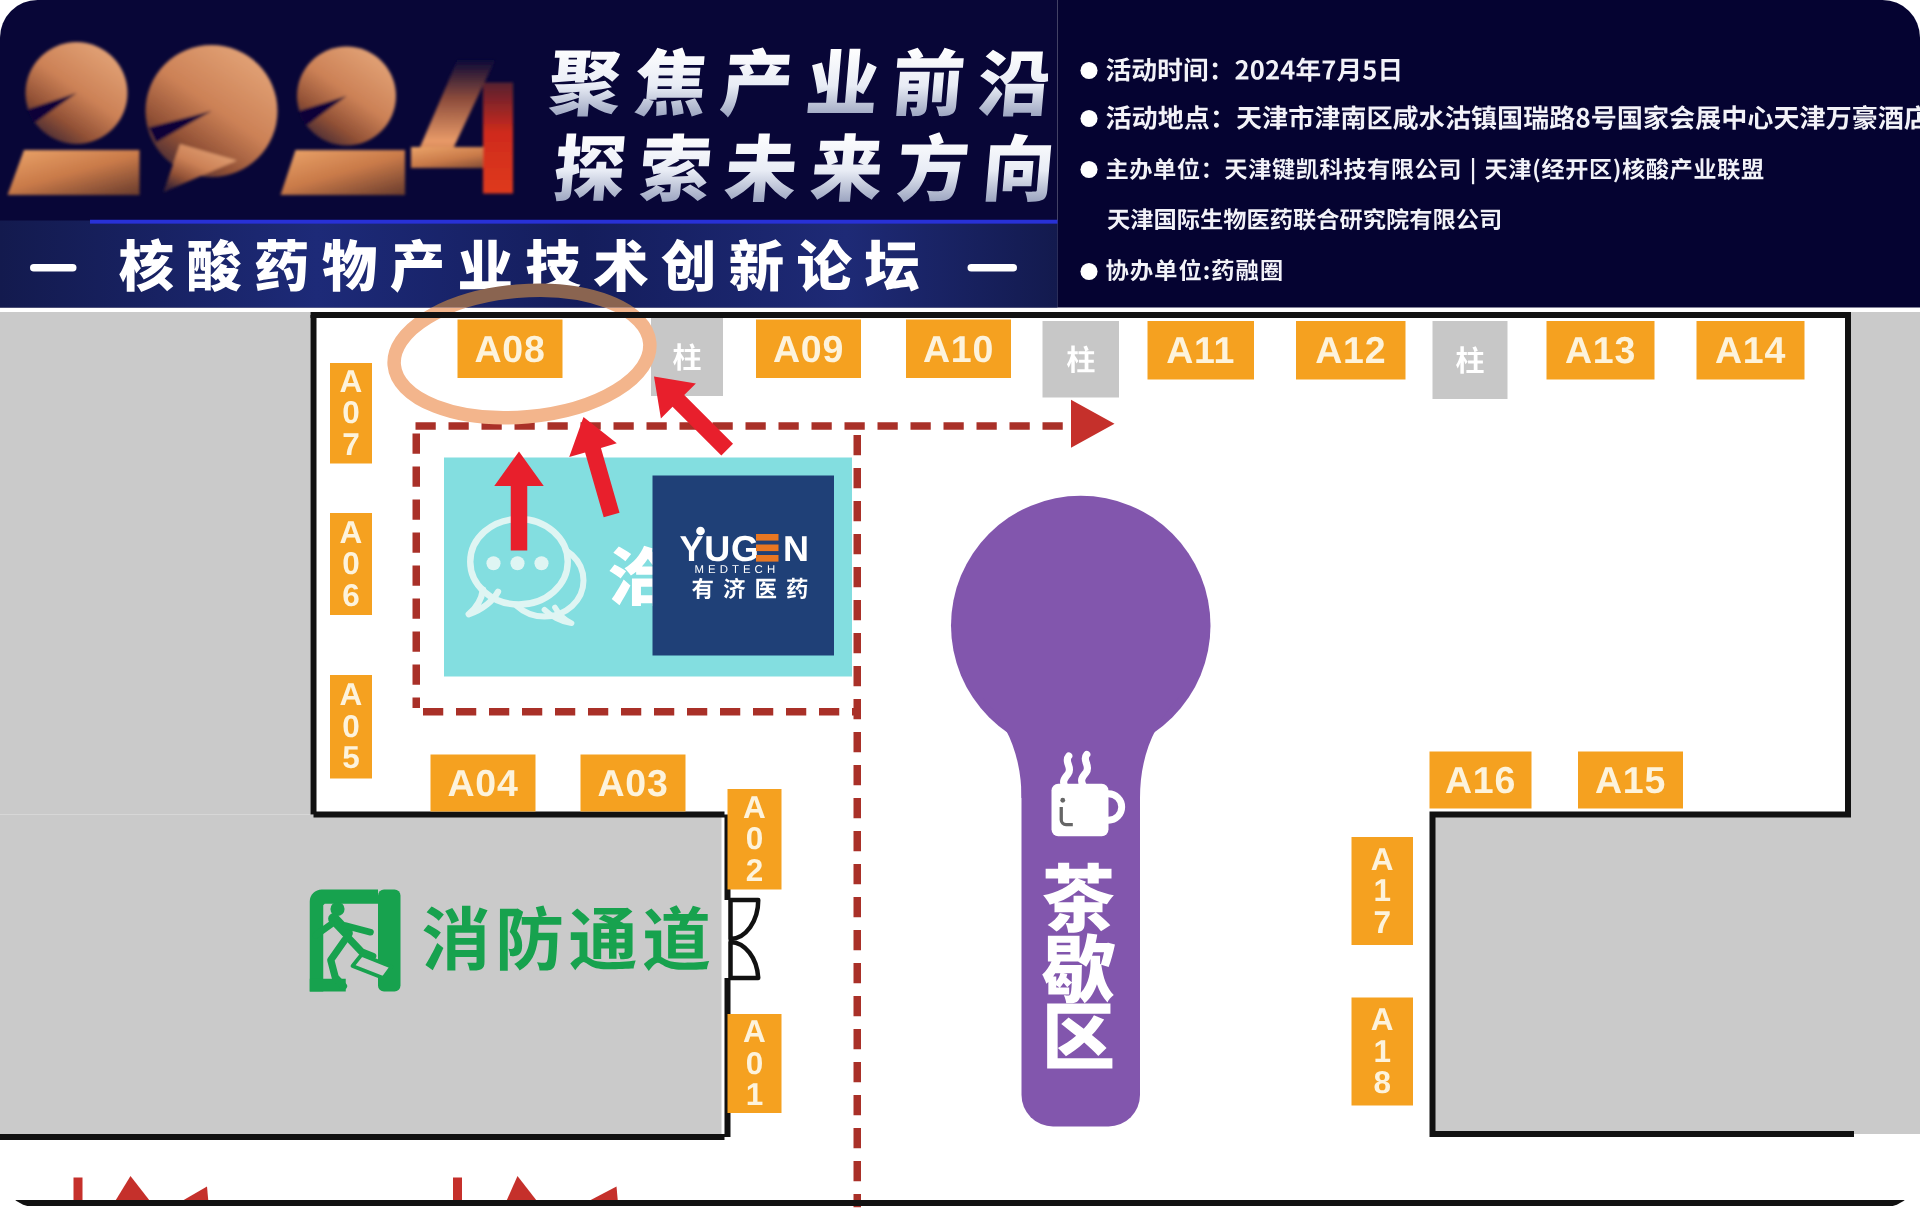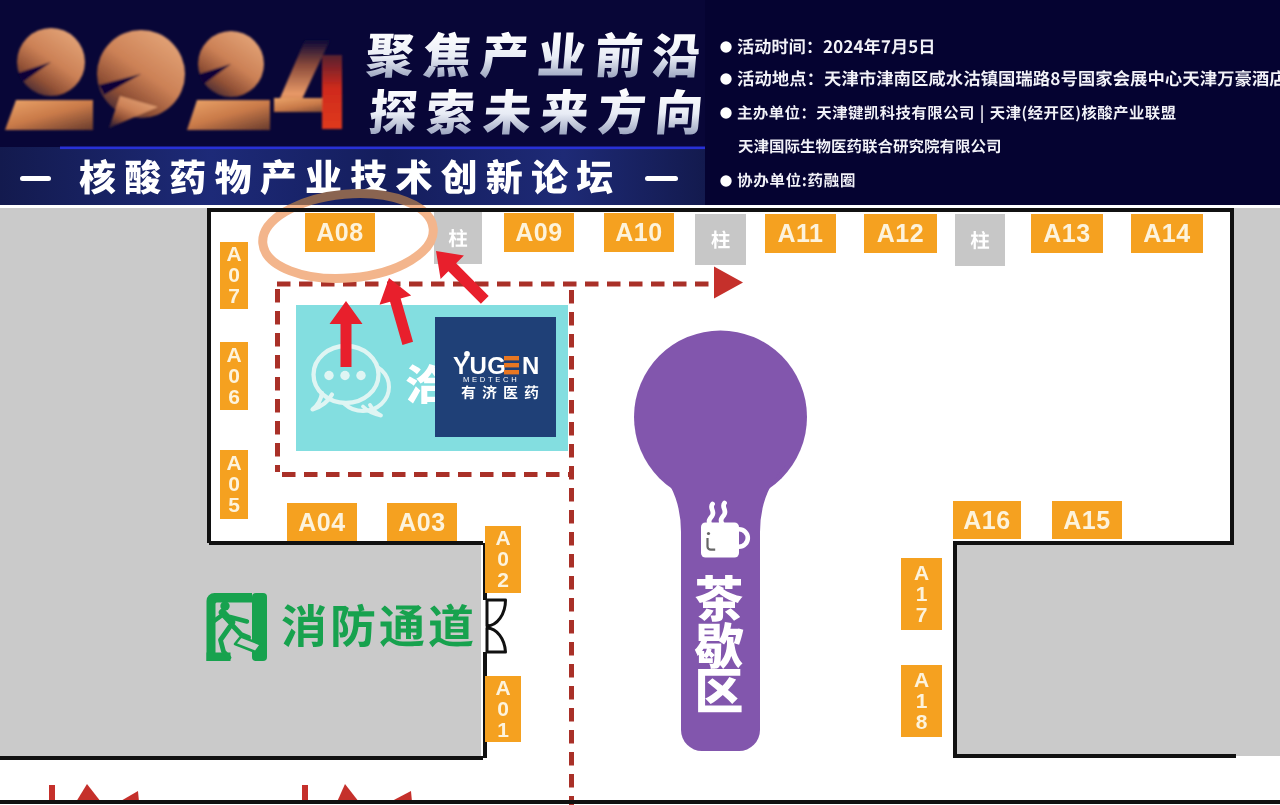--- a/index.html
+++ b/index.html
@@ -1,14 +1,14 @@
 <!DOCTYPE html>
 <html><head><meta charset="utf-8"><style>
 html,body{margin:0;padding:0;background:#fff;}
-#page{position:relative;width:1280px;height:805px;overflow:hidden;font-family:"Liberation Sans",sans-serif;}
+#page{position:relative;width:1280px;height:805px;overflow:hidden;font-family:"Liberation Sans",sans-serif;border-radius:25px;}
 svg{display:block;}
 </style></head><body>
 <div id="page">
 <svg width="1280" height="805" viewBox="0 0 1280 805" font-family="Liberation Sans, sans-serif">
 <defs>
 <linearGradient id="dig" x1="0.78" y1="0.05" x2="0.15" y2="0.95">
  <stop offset="0" stop-color="#e2a276"></stop>
           <stop offset="0.45" stop-color="#cc8156"></stop>
           <stop offset="0.75" stop-color="#925136"></stop>
           <stop offset="1" stop-color="#402734"></stop>

